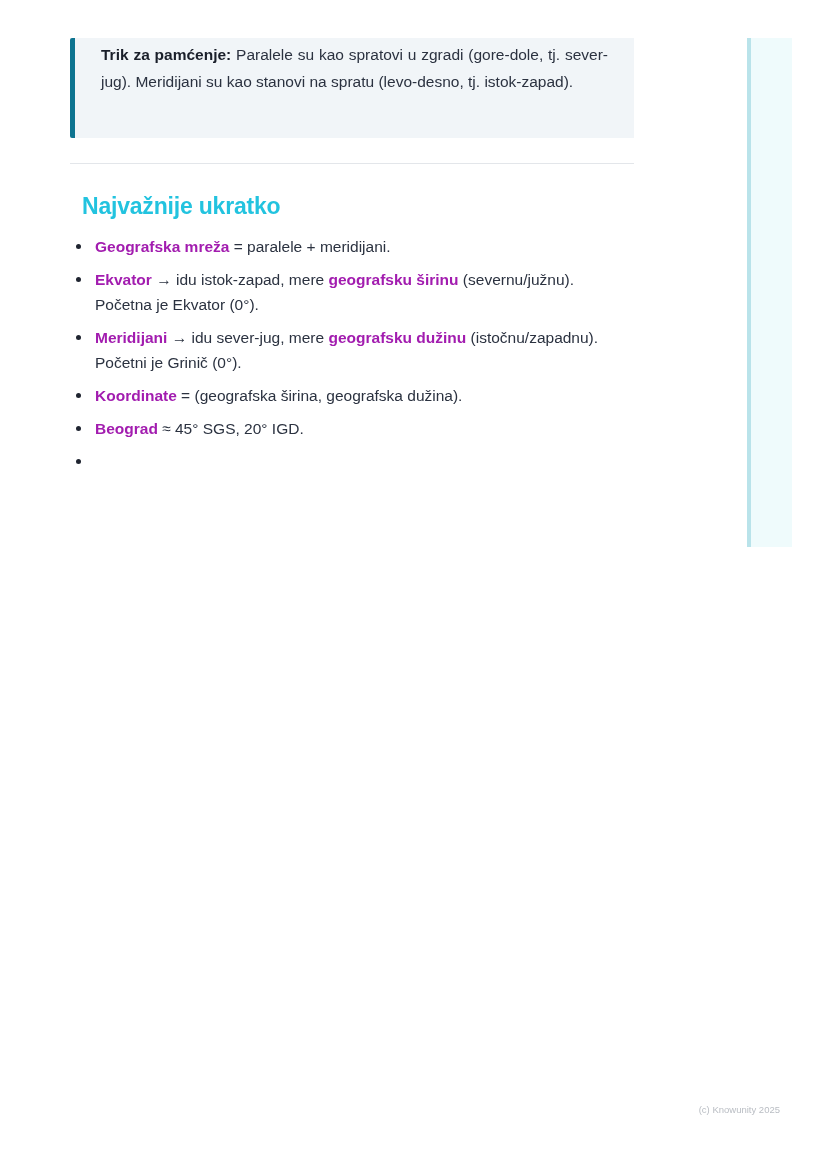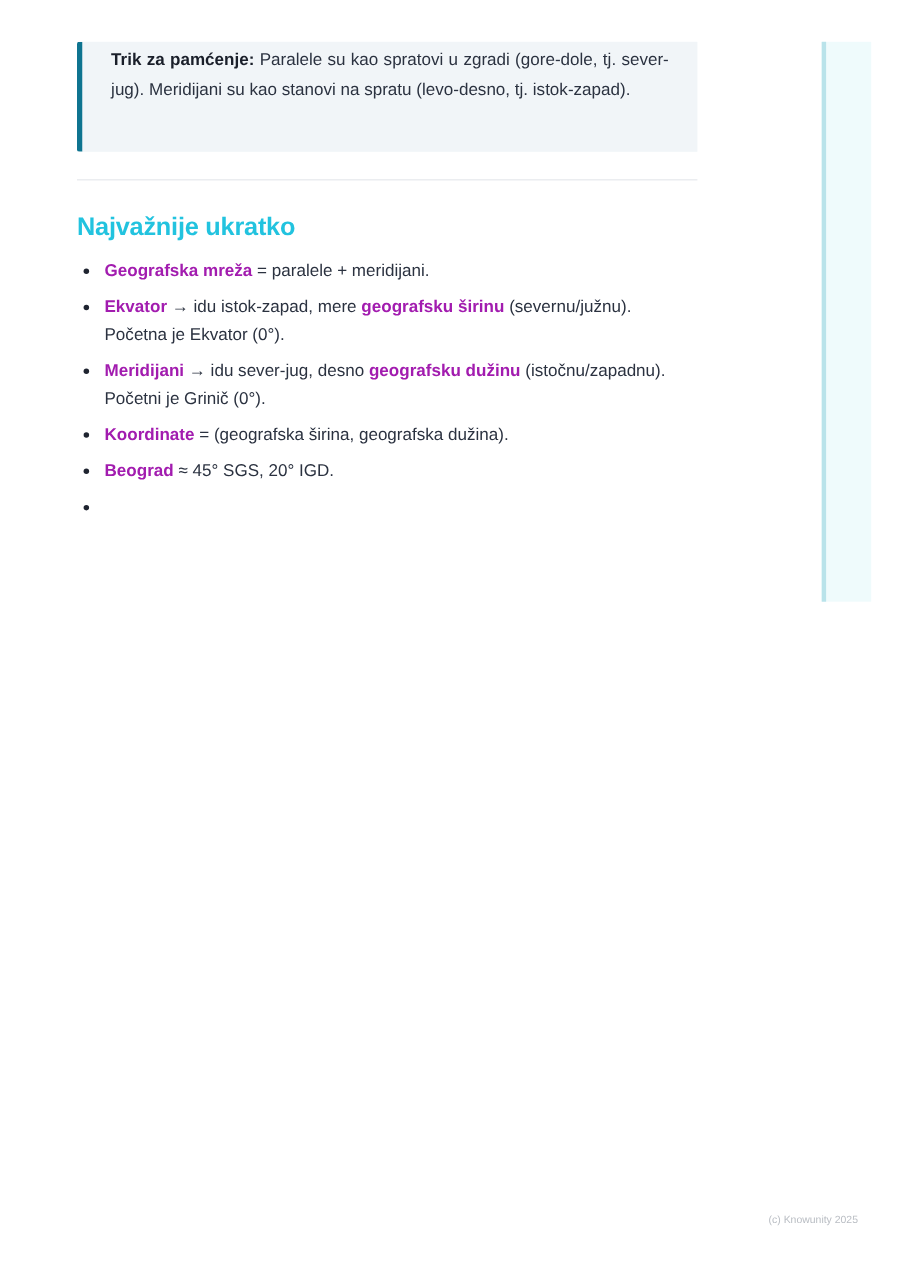--- a/index.html
+++ b/index.html
@@ -36,21 +36,21 @@
       color: #2b3240;
     }
     .callout b { color: #1a1f2a; }
     .divider {
       margin-top: 25px;
       height: 1px;
       background: #e3e6ea;
       width: 564px;
     }
     .section-title {
-      margin: 28px 0 0 0;
+      margin: 28px 0 0 12px;
       font-size: 23px;
       font-weight: bold;
       color: #22c3df;
       letter-spacing: -0.2px;
       line-height: 28px;
     }
     .summary-list {
       list-style: none;
       margin: 14px 0 0 0;
       padding: 0;
@@ -108,21 +108,21 @@
     <li>
       <span class="bullet"></span>
       <b>Geografska mreža</b><span> = paralele + meridijani.</span>
     </li>
     <li>
       <span class="bullet"></span>
       <b>Ekvator</b><span> → idu istok-zapad, mere </span><b>geografsku širinu</b><span> (severnu/južnu). Početna je Ekvator (0°).</span>
     </li>
     <li>
       <span class="bullet"></span>
-      <b>Meridijani</b><span> → idu sever-jug, desno </span><b>geografsku dužinu</b><span> (istočnu/zapadnu). Početni je Grinič (0°).</span>
+      <b>Meridijani</b><span> → idu sever-jug, mere </span><b>geografsku dužinu</b><span> (istočnu/zapadnu). Početni je Grinič (0°).</span>
     </li>
     <li>
       <span class="bullet"></span>
       <b>Koordinate</b><span> = (geografska širina, geografska dužina).</span>
     </li>
     <li>
       <span class="bullet"></span>
       <b>Beograd</b><span> ≈ 45° SGS, 20° IGD.</span>
     </li>
     <li>

